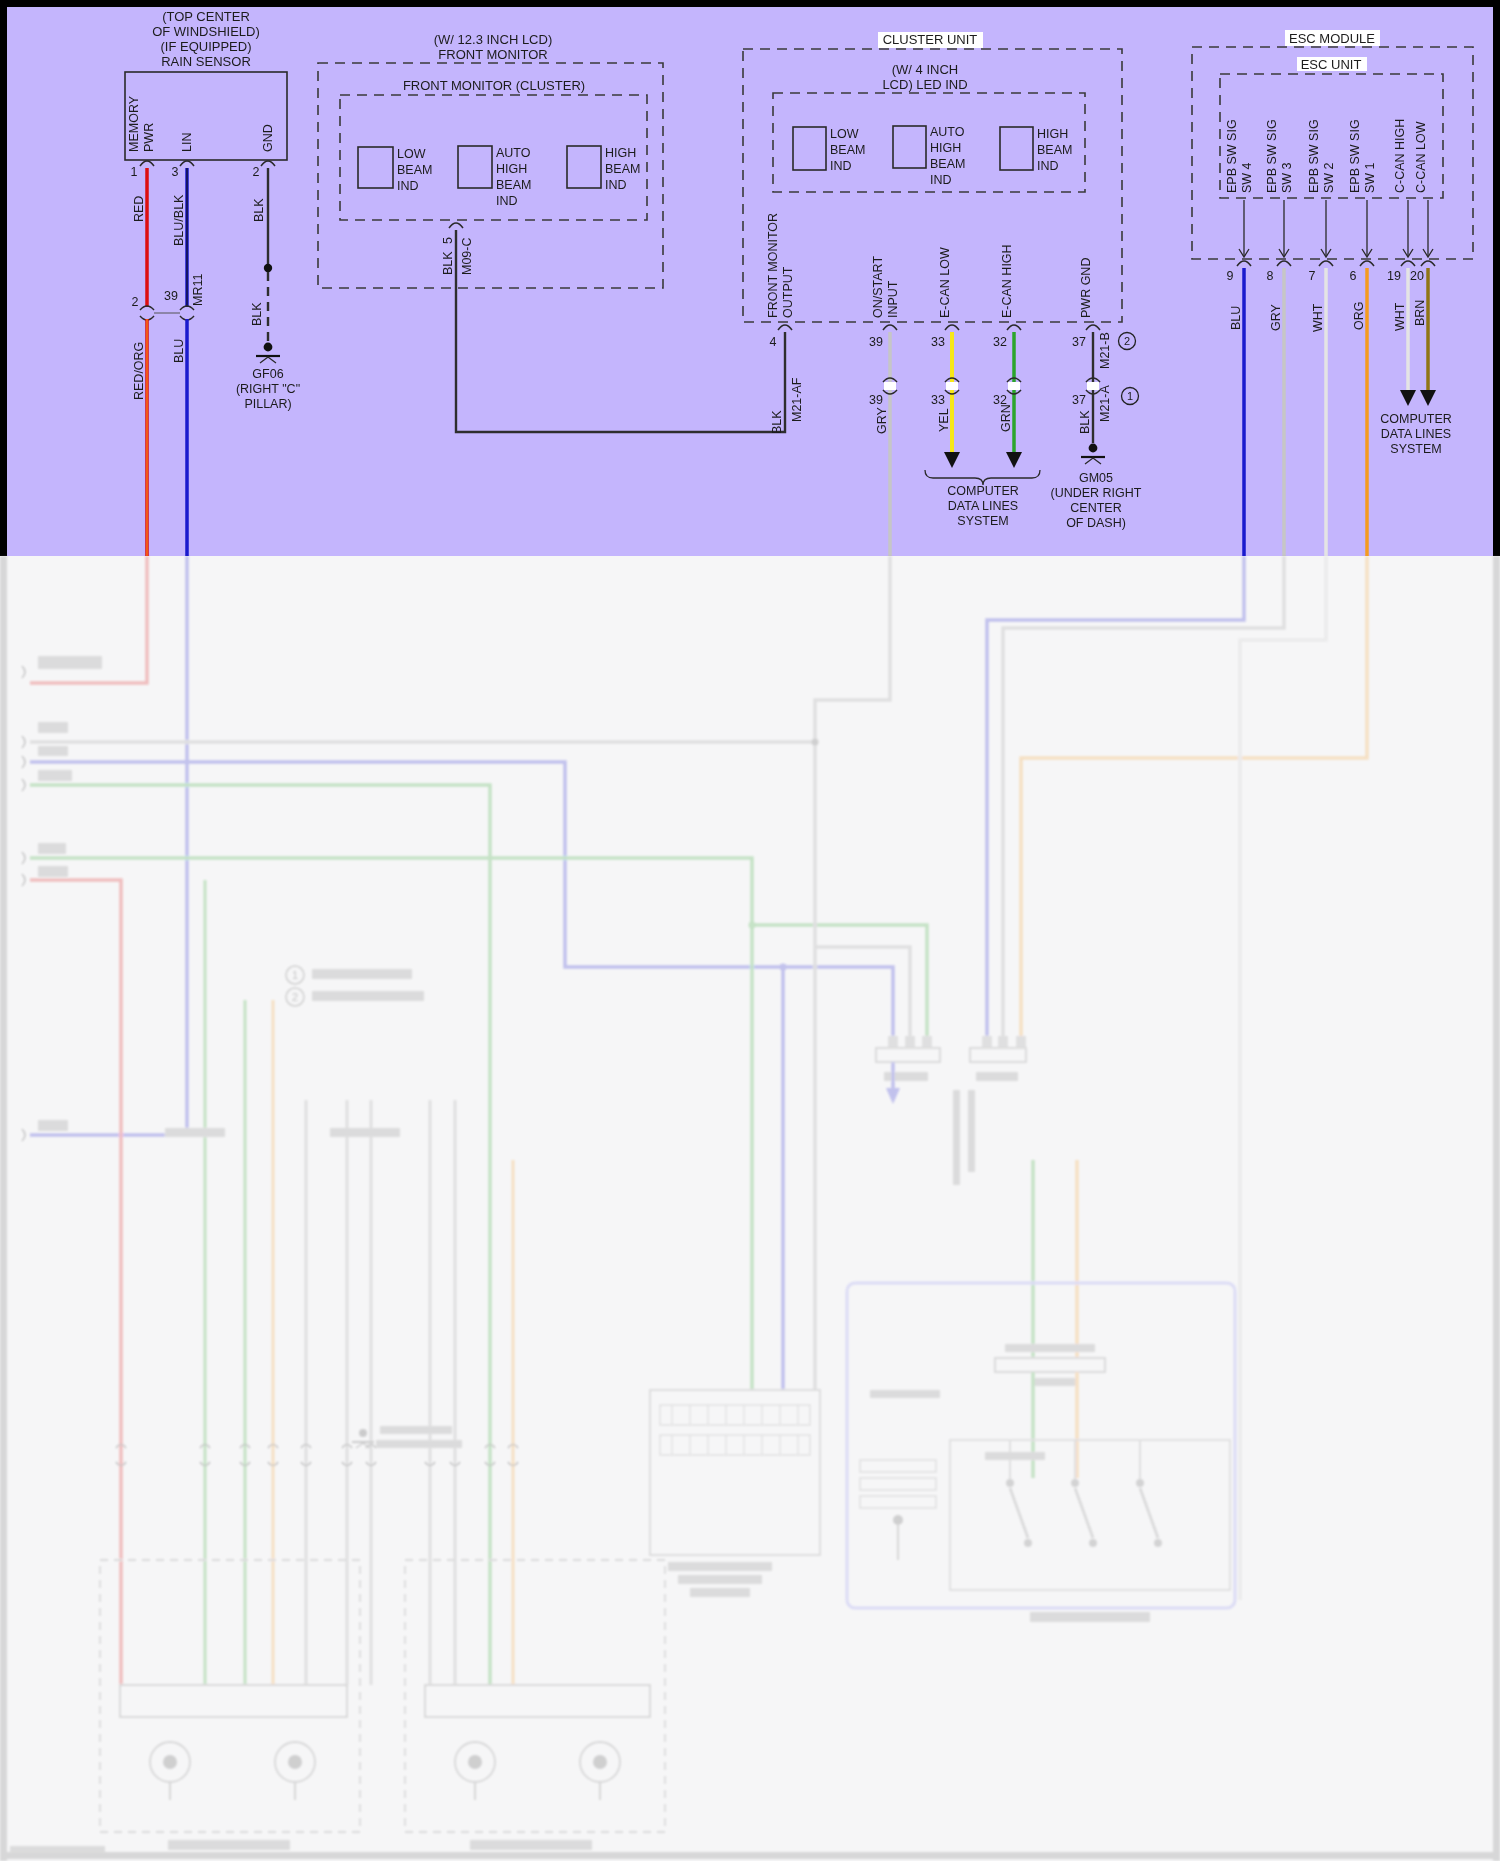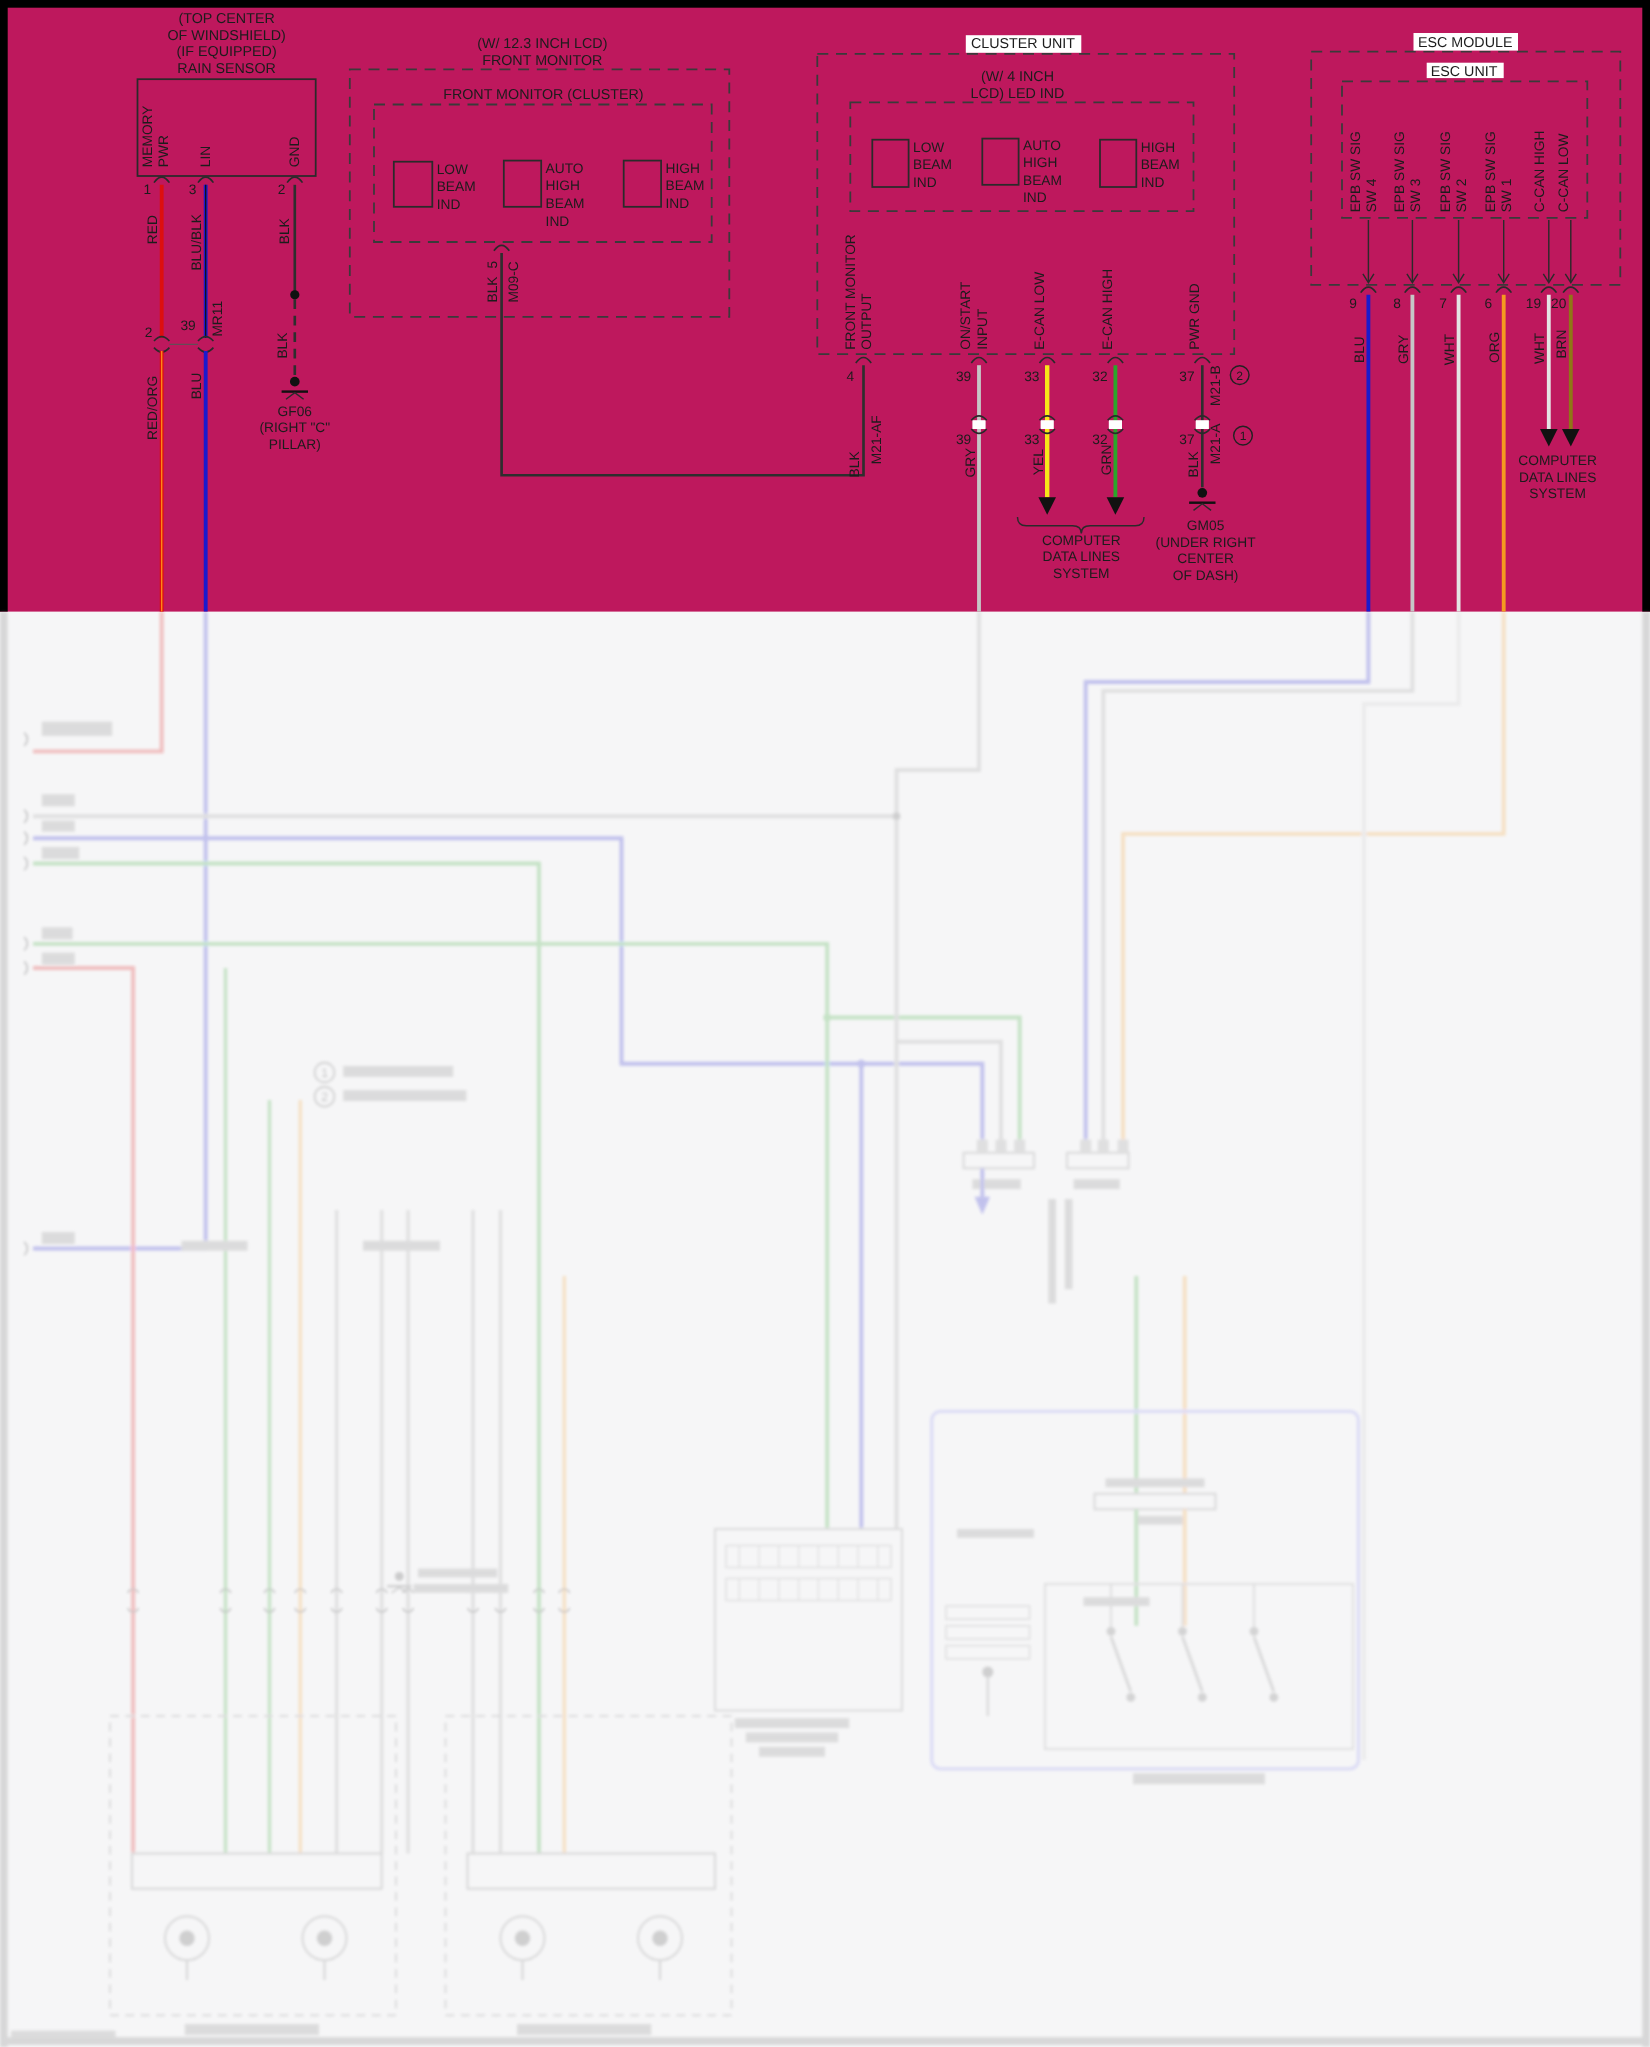--- a/index.html
+++ b/index.html
@@ -1,16 +1,16 @@
 <!DOCTYPE html>
 <html><head>
 <meta charset="utf-8">
 <style>
   html,body{margin:0;padding:0;background:#fff;}
-  #stage{position:relative;width:1500px;height:1861px;background:#be185d;overflow:hidden;
+  #stage{position:relative;width:1500px;height:1861px;background:#c4b5fd;overflow:hidden;
          font-family:"Liberation Sans", sans-serif;text-decoration:underline;}
   svg{position:absolute;left:0;top:0;}
   text{fill:#1c1c1c;font-family:"Liberation Sans", sans-serif;}
   .t13{font-size:13px;} .t12{font-size:12.5px;} .t11{font-size:11px;}
   .mid{text-anchor:middle;}
   .box{fill:none;stroke:#2a2a2a;stroke-width:1.6;}
   .dash{fill:none;stroke:#3a3a3a;stroke-width:1.6;stroke-dasharray:10 7;}
   .cup{fill:none;stroke:#2a2a2a;stroke-width:1.5;}
   .thin{stroke:#2a2a2a;stroke-width:1.3;fill:none;}
   .blob{fill:#8a8a8a;}

